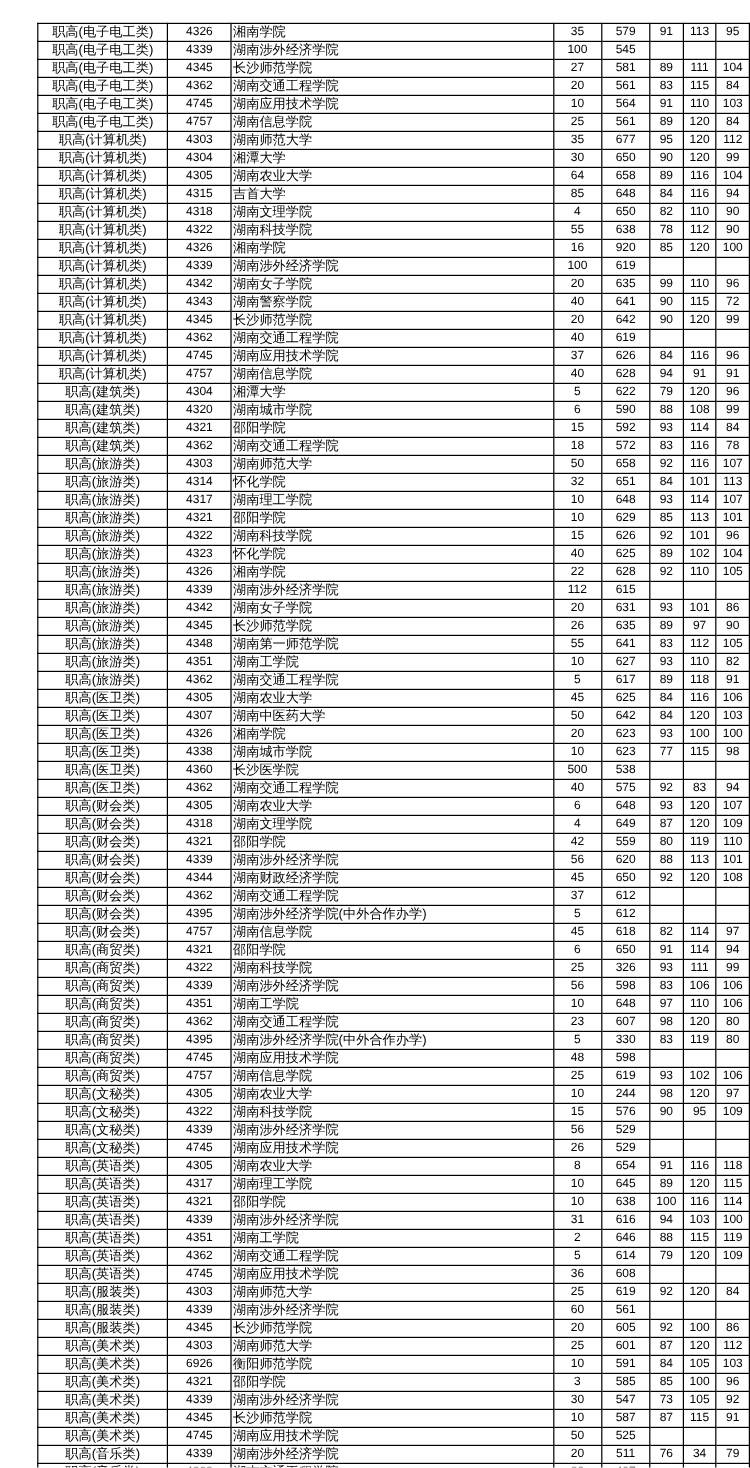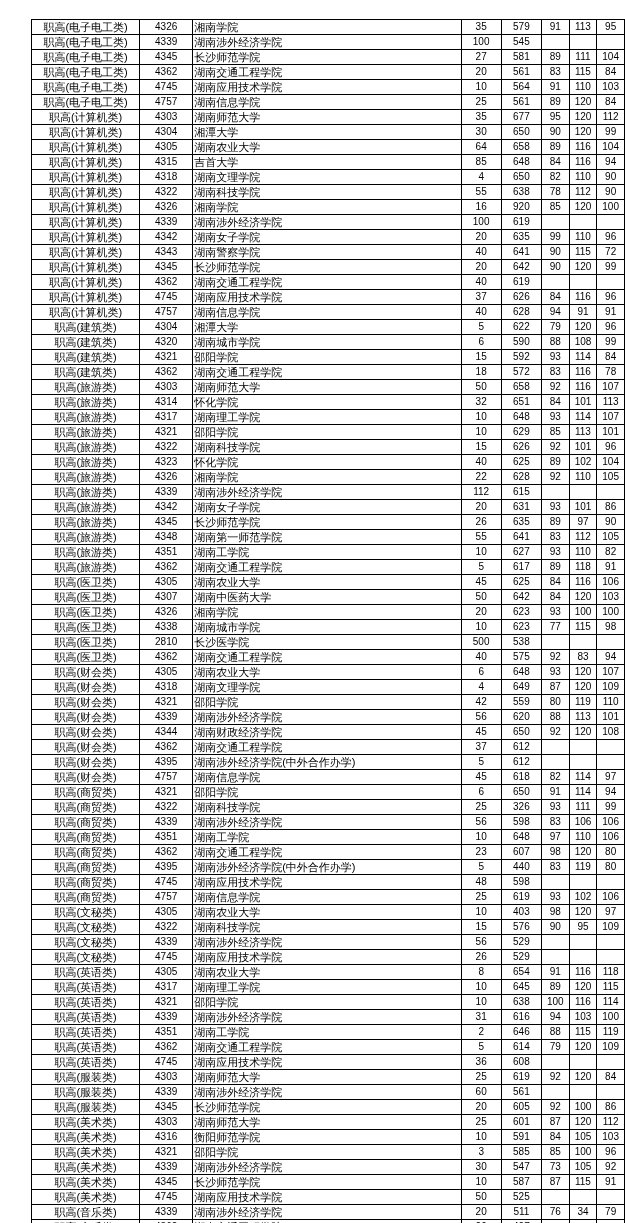--- a/index.html
+++ b/index.html
@@ -436,21 +436,21 @@
         <td class="c2">4338</td>
         <td class="c3">湖南城市学院</td>
         <td class="c4">10</td>
         <td class="c5">623</td>
         <td class="c6">77</td>
         <td class="c7">115</td>
         <td class="c8">98</td>
       </tr>
       <tr>
         <td class="c1">职高(医卫类)</td>
-        <td class="c2">2810</td>
+        <td class="c2">4360</td>
         <td class="c3">长沙医学院</td>
         <td class="c4">500</td>
         <td class="c5">538</td>
         <td class="c6"></td>
         <td class="c7"></td>
         <td class="c8"></td>
       </tr>
       <tr>
         <td class="c1">职高(医卫类)</td>
         <td class="c2">4362</td>
@@ -589,21 +589,21 @@
         <td class="c5">607</td>
         <td class="c6">98</td>
         <td class="c7">120</td>
         <td class="c8">80</td>
       </tr>
       <tr>
         <td class="c1">职高(商贸类)</td>
         <td class="c2">4395</td>
         <td class="c3">湖南涉外经济学院(中外合作办学)</td>
         <td class="c4">5</td>
-        <td class="c5">440</td>
+        <td class="c5">330</td>
         <td class="c6">83</td>
         <td class="c7">119</td>
         <td class="c8">80</td>
       </tr>
       <tr>
         <td class="c1">职高(商贸类)</td>
         <td class="c2">4745</td>
         <td class="c3">湖南应用技术学院</td>
         <td class="c4">48</td>
         <td class="c5">598</td>
@@ -619,21 +619,21 @@
         <td class="c5">619</td>
         <td class="c6">93</td>
         <td class="c7">102</td>
         <td class="c8">106</td>
       </tr>
       <tr>
         <td class="c1">职高(文秘类)</td>
         <td class="c2">4305</td>
         <td class="c3">湖南农业大学</td>
         <td class="c4">10</td>
-        <td class="c5">403</td>
+        <td class="c5">244</td>
         <td class="c6">98</td>
         <td class="c7">120</td>
         <td class="c8">97</td>
       </tr>
       <tr>
         <td class="c1">职高(文秘类)</td>
         <td class="c2">4322</td>
         <td class="c3">湖南科技学院</td>
         <td class="c4">15</td>
         <td class="c5">576</td>
@@ -766,21 +766,21 @@
         <td class="c2">4303</td>
         <td class="c3">湖南师范大学</td>
         <td class="c4">25</td>
         <td class="c5">601</td>
         <td class="c6">87</td>
         <td class="c7">120</td>
         <td class="c8">112</td>
       </tr>
       <tr>
         <td class="c1">职高(美术类)</td>
-        <td class="c2">4316</td>
+        <td class="c2">6926</td>
         <td class="c3">衡阳师范学院</td>
         <td class="c4">10</td>
         <td class="c5">591</td>
         <td class="c6">84</td>
         <td class="c7">105</td>
         <td class="c8">103</td>
       </tr>
       <tr>
         <td class="c1">职高(美术类)</td>
         <td class="c2">4321</td>

